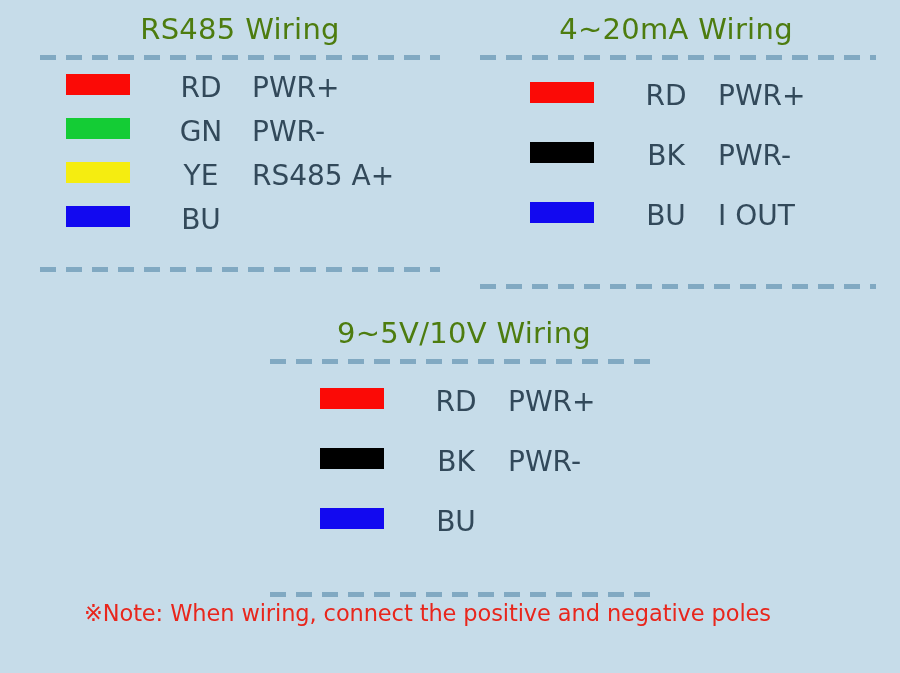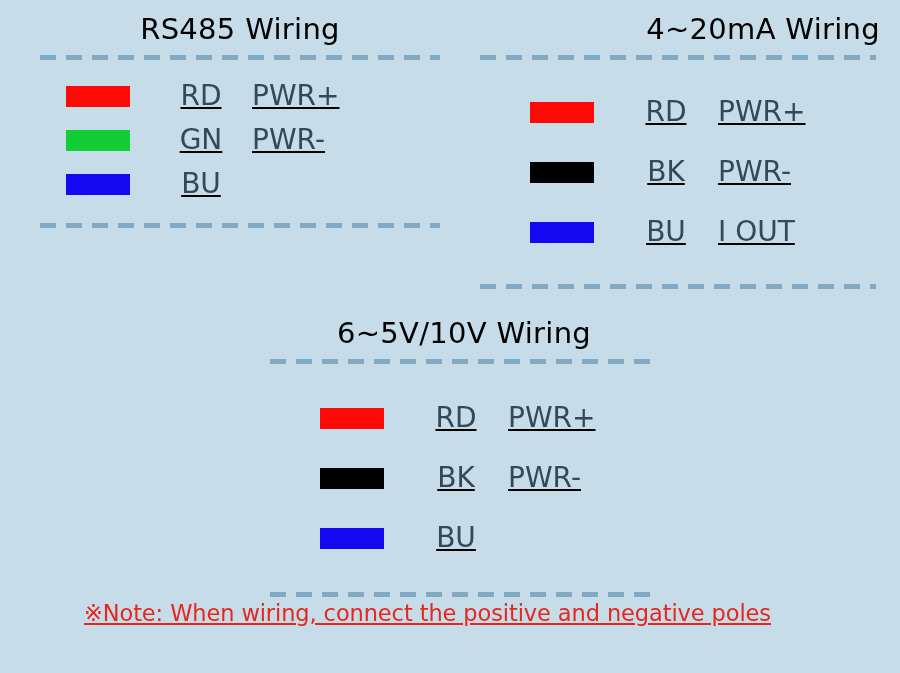--- a/index.html
+++ b/index.html
@@ -28,28 +28,28 @@
   }
 
   #panel-rs485   { left: 22px;  top: 14px;  width: 420px; }
   #panel-current { left: 462px; top: 14px;  width: 418px; }
   #panel-voltage { left: 252px; top: 318px; width: 418px; }
 
   .panel-title {
     text-align: center;
     font-size: 29px;
     line-height: 1.05;
-    color: #000000;
+    color: #4d7c0f;
     letter-spacing: 0.3px;
     white-space: nowrap;
     font-weight: 400;
   }
 
   #panel-rs485 .panel-title   { padding-left: 16px; }
-  #panel-current .panel-title { padding-left: 10px; text-align: right; }
+  #panel-current .panel-title { padding-left: 10px; }
   #panel-voltage .panel-title { padding-left: 6px; }
 
   
   .dashed-rule {
     height: 5px;
     background-image: repeating-linear-gradient(
         to right,
         #81a9c2 0px, #81a9c2 16px,
         rgba(0,0,0,0) 16px, rgba(0,0,0,0) 26px);
     background-repeat: repeat-x;
@@ -65,22 +65,20 @@
   #panel-voltage .rule-bottom { width: 386px; margin: 24px 0 0 18px; }
 
   
   .rows {
     display: flex;
     flex-direction: column;
   }
 
   .wire-row {
     display: flex;
-    align-items: center;
-    text-decoration: underline;
   }
 
   .swatch {
     width: 64px;
     height: 21px;
     flex: 0 0 auto;
     display: block;
   }
 
   .code, .func {
@@ -140,20 +138,25 @@
         <span class="code">RD</span>
         <span class="func">PWR+</span>
       </div>
 
       <div class="wire-row">
         <span class="swatch" style="background:#14cc35"></span>
         <span class="code">GN</span>
         <span class="func">PWR-</span>
       </div>
 
+      <div class="wire-row">
+        <span class="swatch" style="background:#f5ed10"></span>
+        <span class="code">YE</span>
+        <span class="func">RS485 A+</span>
+      </div>
 
       <div class="wire-row">
         <span class="swatch" style="background:#1209f0"></span>
         <span class="code">BU</span>
       </div>
 
     </div>
     <div class="dashed-rule rule-bottom"></div>
   </section>
 
@@ -178,21 +181,21 @@
         <span class="swatch" style="background:#1209f0"></span>
         <span class="code">BU</span>
         <span class="func">I OUT</span>
       </div>
 
     </div>
     <div class="dashed-rule rule-bottom"></div>
   </section>
 
   <section class="panel" id="panel-voltage">
-    <div class="panel-title">6~5V/10V Wiring</div>
+    <div class="panel-title">9~5V/10V Wiring</div>
     <div class="dashed-rule rule-top"></div>
     <div class="rows">
 
       <div class="wire-row">
         <span class="swatch" style="background:#fb0a06"></span>
         <span class="code">RD</span>
         <span class="func">PWR+</span>
       </div>
 
       <div class="wire-row">
@@ -203,17 +206,17 @@
 
       <div class="wire-row">
         <span class="swatch" style="background:#1209f0"></span>
         <span class="code">BU</span>
       </div>
 
     </div>
     <div class="dashed-rule rule-bottom"></div>
   </section>
 
-  <div id="note" style="color: rgb(232, 38, 28); text-decoration: underline;">
+  <div id="note" style="color: rgb(232, 38, 28);">
     <span class="note-line">※Note: When wiring, connect the positive and negative poles</span>
   </div>
 
 </div>
 
 </body></html>

